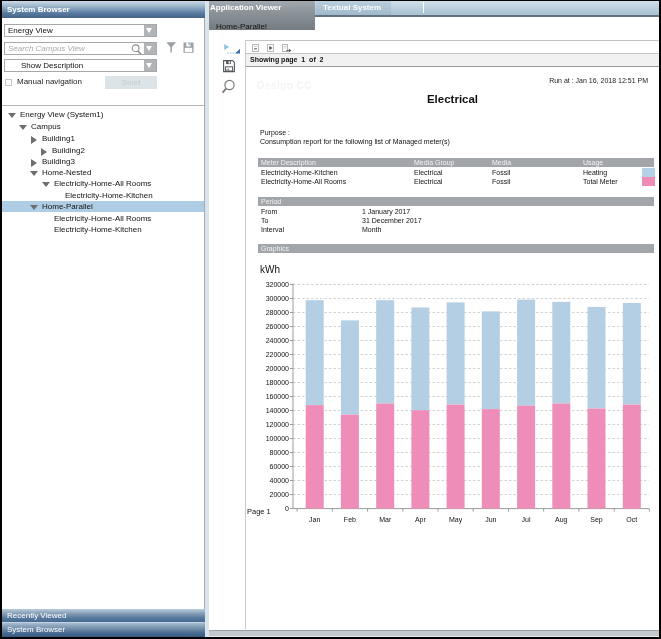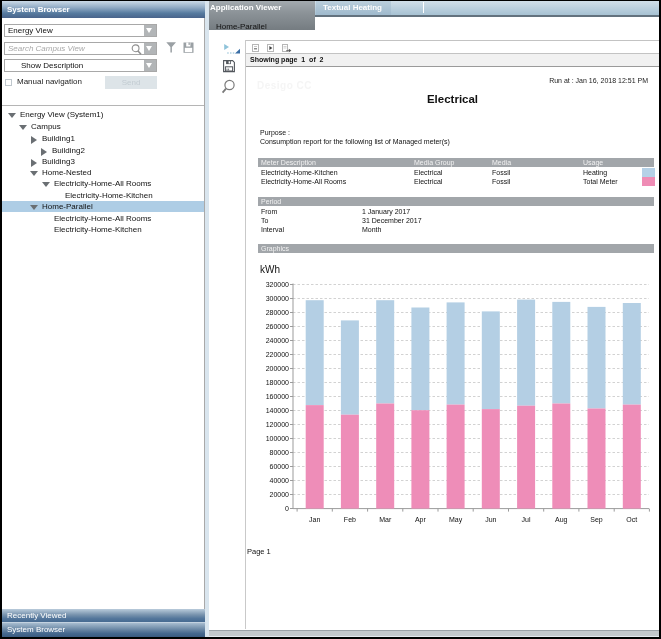--- a/index.html
+++ b/index.html
@@ -82,21 +82,21 @@
 #purpose1 { left:260px; top:129px; }
 #purpose2 { left:260px; top:138px; }
 .gbar { left:258px; width:396px; height:9px; background:#a2a6aa; color:#f2f2f2; font-size:7px; line-height:9px; padding-left:3px; }
 #mt-h { top:158px; }
 .mt-col2 { left:156px; } .mt-col3 { left:234px; } .mt-col4 { left:325px; }
 #sw1 { left:642px; top:168px; width:13px; height:9px; background:#b5d1e7; }
 #sw2 { left:642px; top:177px; width:13px; height:9px; background:#ef8cb5; }
 #period-h { top:197px; }
 #graphics-h { top:244px; }
 #kwh { left:260px; top:264px; }
-#page1 { left:247px; top:547px; }
+#page1 { left:247px; top:507px; }
 #chart { left:0; top:0; width:661px; height:639px; pointer-events:none; }
 </style>
 </head>
 <body>
 
 <div class="abs" id="lp-header">System Browser</div>
 <div class="abs dd" id="dd1">Energy View<span class="btn"></span></div>
 <div class="abs dd" id="search"><span class="ph">Search Campus View</span>
   <svg class="abs" style="right:14px;top:1px" width="11" height="11" viewBox="0 0 11 11">
       <circle cx="4.6" cy="4.3" r="3.4" fill="none" stroke="#8e8e8e" stroke-width="1.1"></circle>
@@ -131,21 +131,21 @@
 <div class="trow" style="left:54px;top:213px">Electricity-Home-All Rooms</div>
 <div class="trow" style="left:54px;top:224px">Electricity-Home-Kitchen</div>
 <div class="abs" id="lp-rightline"></div>
 <div class="abs" id="splitter"></div>
 <div class="abs" id="rv">Recently Viewed</div>
 <div class="abs" id="rvsep"></div>
 <div class="abs" id="sb">System Browser</div>
 
 <div class="abs" id="tabbar"></div>
 <div class="abs" id="tab1">Application Viewer</div>
-<div class="abs" id="tab2">Textual Heating</div>
+<div class="abs" id="tab2">Textual System</div>
 <div class="abs" id="tabsep"></div>
 <div class="abs" id="crumb">Home-Parallel</div>
 <div class="abs" id="tbrow"></div>
 <div class="abs" id="tbline"></div>
 <div class="abs" id="showing">Showing page&nbsp; 1&nbsp; of&nbsp; 2</div>
 <div class="abs" id="pageline"></div>
 <div class="abs" id="hscroll"></div>
 <div class="abs" id="hscroll2"></div>
 
 <svg class="abs" style="left:222px;top:42px" width="20" height="13" viewBox="0 0 20 13">

